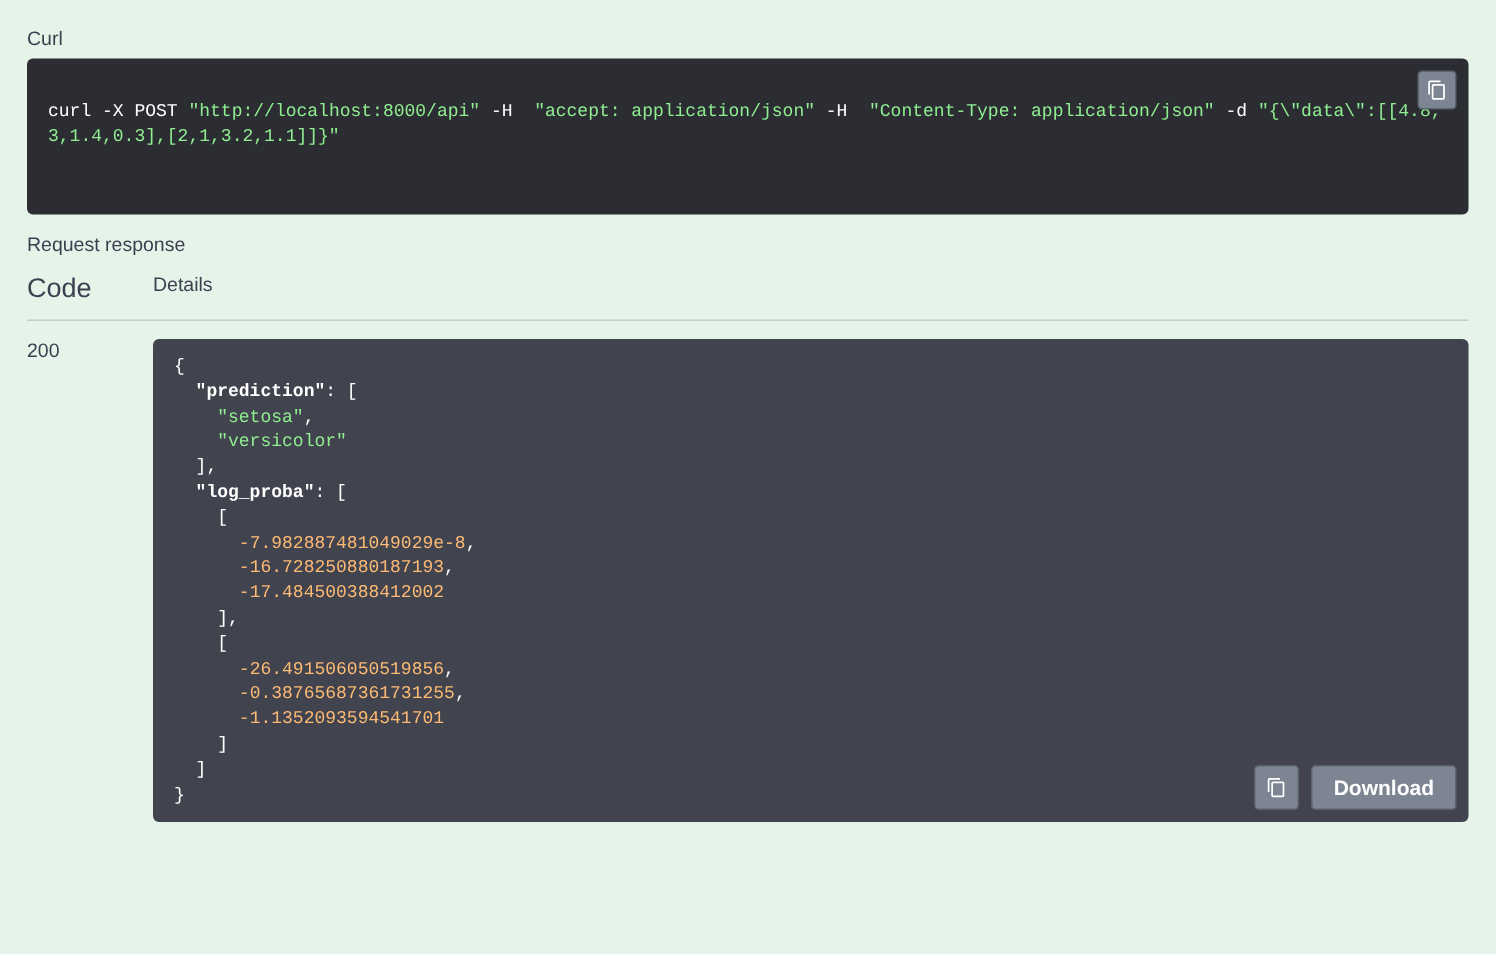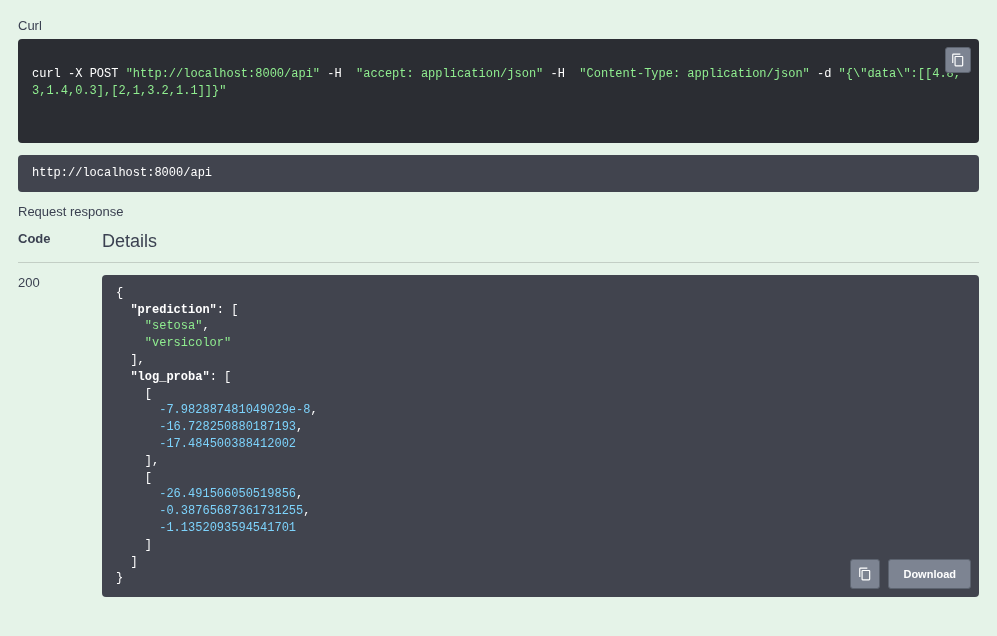--- a/index.html
+++ b/index.html
@@ -48,52 +48,52 @@
     justify-content: center;
     cursor: pointer;
   }
   .copy-btn svg { width: 14px; height: 14px; fill: #fff; }
   .headers-row {
     display: flex;
     border-bottom: 1px solid rgba(0,0,0,0.15);
     padding-bottom: 10px;
     margin-bottom: 12px;
   }
-  .headers-row .code-col { width: 84px; font-weight: 700; font-size: 13px; }
-  .headers-row .details-col { font-size: 18px; }
+  .headers-row .code-col { width: 84px; font-weight: 400; font-size: 18px; }
+  .headers-row .details-col { font-size: 13px; }
   .response-row { display: flex; }
   .code-col { width: 84px; font-size: 13px; }
   .details-col { flex: 1; }
   .response-body-box {
     background: #41444e;
     border-radius: 4px;
     padding: 10px 14px;
     color: #fff;
     font-family: "Courier New", Consolas, monospace;
     font-size: 12px;
     line-height: 1.4;
     position: relative;
     margin-bottom: 12px;
     white-space: pre;
   }
   .json-key { color: #fff; font-weight: bold; }
   .json-str { color: #90ee90; }
-  .json-num { color: #7dd3fc; }
+  .json-num { color: #fdba74; }
   .btn-group {
     position: absolute;
     right: 8px;
     bottom: 8px;
     display: flex;
     gap: 8px;
   }
   .dl-btn {
     background: #7d8492;
     color: #fff;
     font-family: -apple-system, sans-serif;
-    font-size: 11px;
+    font-size: 14px;
     font-weight: 600;
     border: 1px solid #5c636f;
     border-radius: 3px;
     padding: 5px 14px;
     cursor: pointer;
   }
 </style>
 </head>
 <body>
 
@@ -102,21 +102,20 @@
   <div class="section-label">Curl</div>
   <div class="dark-box curl-box">
 <span class="curl-white">curl</span> <span class="curl-white">-X</span> <span class="curl-white">POST</span> <span class="curl-str">"http://localhost:8000/api"</span> <span class="curl-white">-H</span>  <span class="curl-str">"accept: application/json"</span> <span class="curl-white">-H</span>  <span class="curl-str">"Content-Type: application/json"</span> <span class="curl-white">-d</span> <span class="curl-str">"{\"data\":[[4.8,3,1.4,0.3],[2,1,3.2,1.1]]}"</span>
     <div class="copy-btn">
       <svg viewBox="0 0 24 24">
           <path d="M16 1H4a2 2 0 0 0-2 2v14h2V3h12V1zm3 4H8a2 2 0 0 0-2 2v14a2 2 0 0 0 2 2h11a2 2 0 0 0 2-2V7a2 2 0 0 0-2-2zm0 16H8V7h11v14z"></path>
         </svg>
     </div>
   </div>
 
-  <div class="dark-box">http://localhost:8000/api</div>
 
   <div class="section-label" style="margin-bottom:12px">Request response</div>
 
   <div class="headers-row">
     <div class="code-col">Code</div>
     <div class="details-col">Details</div>
   </div>
 
   <div class="response-row">
     <div class="code-col">200</div>

